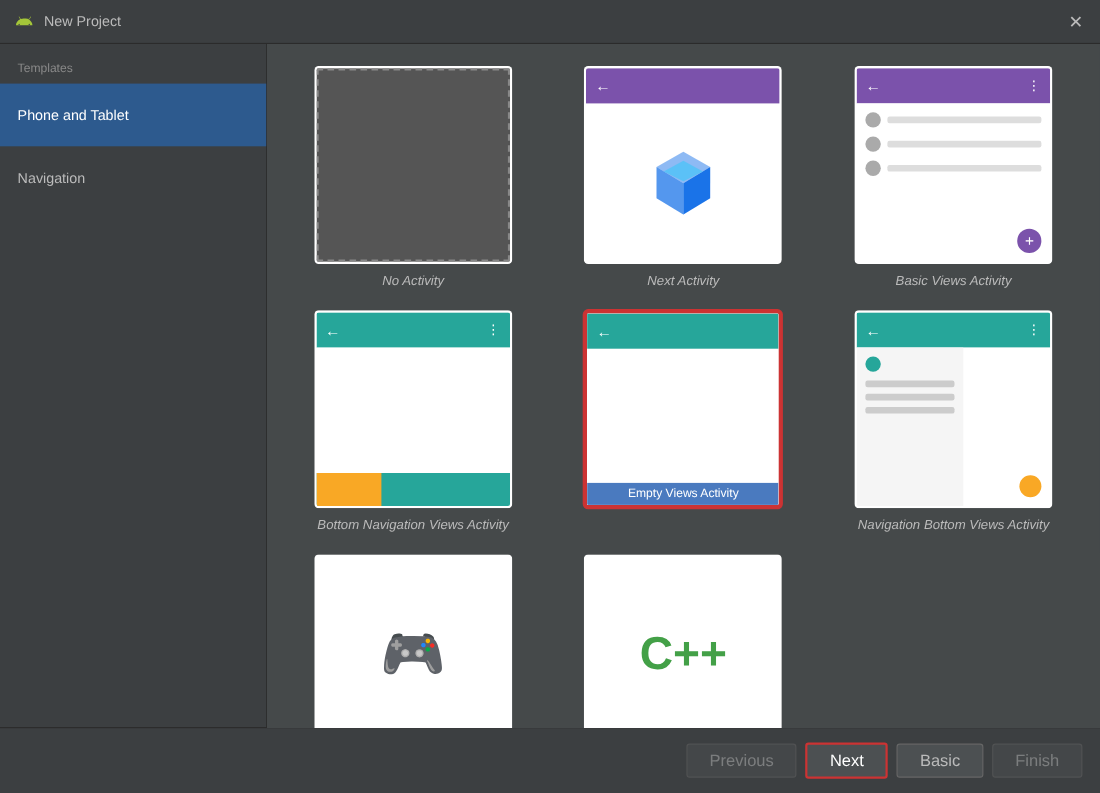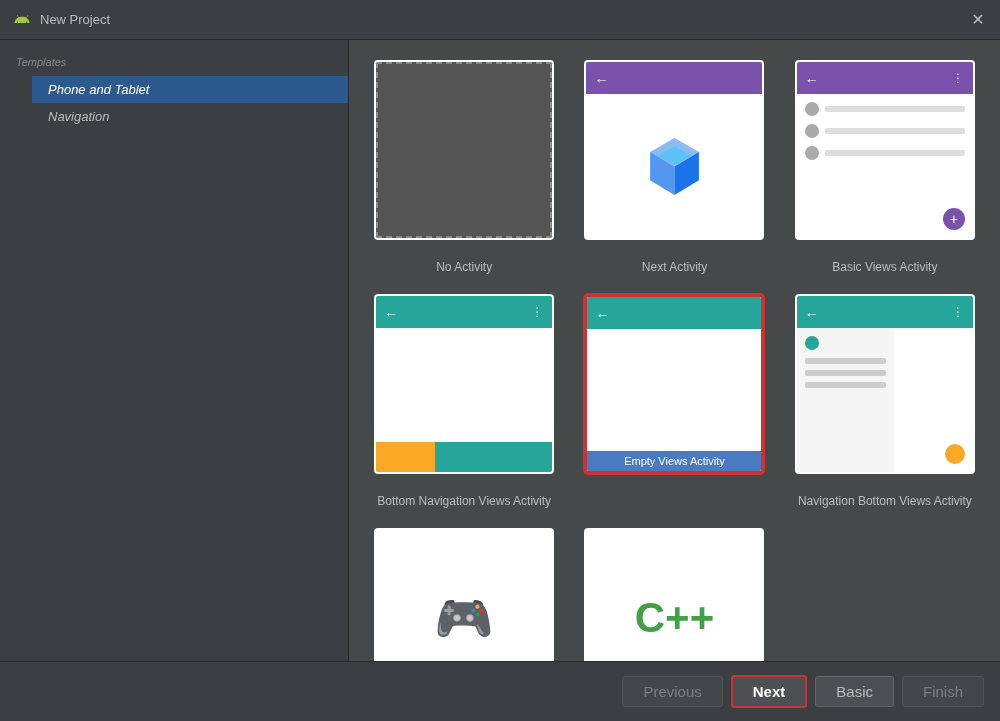--- a/index.html
+++ b/index.html
@@ -40,39 +40,37 @@
       display: flex;
       align-items: center;
       justify-content: center;
     }
     .main-content {
       display: flex;
       flex: 1;
       overflow: hidden;
     }
     .sidebar {
-      width: 349px;
+      width: 243px;
       background: #3c3f41;
       padding: 12px 0;
       flex-shrink: 0;
       border-right: 1px solid #2b2b2b;
-      font-style: italic;
     }
     .sidebar-section-label {
       color: #888888;
       font-size: 11px;
       padding: 4px 16px 8px 16px;
       text-transform: none;
     }
     .sidebar-item {
-      padding: 6px 16px;
+      padding: 21px 16px;
       cursor: pointer;
       font-size: 13px;
       color: #bbbbbb;
-      margin-left: 32px;
     }
     .sidebar-item.active {
       background: #2d5a8e;
       color: #ffffff;
     }
     .content-area {
       flex: 1;
       background: #45494a;
       overflow-y: auto;
       padding: 20px;
@@ -96,24 +94,25 @@
       border-radius: 4px;
       position: relative;
       overflow: hidden;
       border: 2px solid transparent;
     }
     .template-thumb.selected {
       border: 3px solid #cc3333;
       box-shadow: 0 0 0 1px #cc3333;
     }
     .template-label {
-      margin-top: 20px;
+      margin-top: 8px;
       font-size: 12px;
       color: #bbbbbb;
       text-align: center;
+      font-style: italic;
     }
     
     .phone-mockup {
       width: 100%;
       height: 100%;
       background: #ffffff;
       display: flex;
       flex-direction: column;
     }
     .phone-header {
@@ -291,21 +290,21 @@
       border-radius: 3px;
       cursor: pointer;
       border: 1px solid #666;
       background: #4c5052;
       color: #bbbbbb;
     }
     .footer-btn.primary {
       background: #4c5052;
       border: 2px solid #cc3333;
       color: #ffffff;
-      font-weight: bold;
+      font-weight: normal;
     }
     .footer-btn.disabled {
       opacity: 0.5;
       cursor: default;
     }
     
     .no-activity-box {
       width: 100%;
       height: 100%;
       background: #555;

